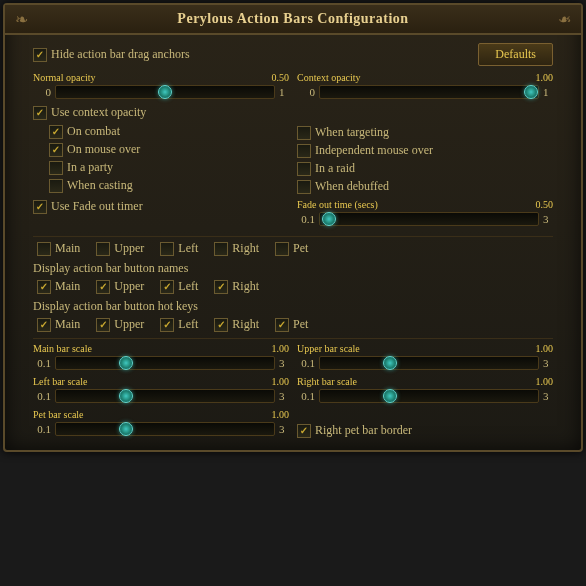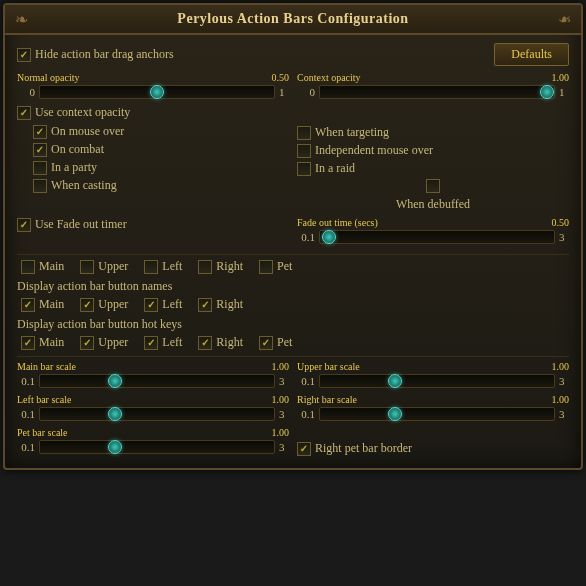--- a/index.html
+++ b/index.html
@@ -42,21 +42,21 @@
     .title-bar::after { right: 10px; transform: scaleX(-1); }
 
     .title-text {
       color: #e8d090;
       font-size: 14px;
       font-weight: bold;
       letter-spacing: 0.5px;
     }
 
     .content {
-      padding: 8px 12px;
+      padding: 8px 28px;
     }
 
     .two-col {
       display: flex;
       gap: 8px;
     }
 
     .col-left { flex: 1; }
     .col-right { flex: 1; }
 
@@ -229,25 +229,25 @@
 
     <div class="two-col">
       <div class="col-left">
         <div class="checkbox-item" style="margin-bottom:4px;">
           <div class="checkbox checked"></div>
           <span class="label">Use context opacity</span>
         </div>
         <div style="margin-left:16px;">
           <div class="checkbox-item" style="margin-bottom:3px;">
             <div class="checkbox checked"></div>
-            <span class="label">On mouse over</span>
+            <span class="label">On combat</span>
           </div>
           <div class="checkbox-item" style="margin-bottom:3px;">
             <div class="checkbox checked"></div>
-            <span class="label">On combat</span>
+            <span class="label">On mouse over</span>
           </div>
           <div class="checkbox-item" style="margin-bottom:3px;">
             <div class="checkbox"></div>
             <span class="label">In a party</span>
           </div>
           <div class="checkbox-item" style="margin-bottom:3px;">
             <div class="checkbox"></div>
             <span class="label">When casting</span>
           </div>
         </div>
@@ -258,21 +258,21 @@
           <span class="label">When targeting</span>
         </div>
         <div class="checkbox-item" style="margin-bottom:3px;">
           <div class="checkbox"></div>
           <span class="label">Independent mouse over</span>
         </div>
         <div class="checkbox-item" style="margin-bottom:3px;">
           <div class="checkbox"></div>
           <span class="label">In a raid</span>
         </div>
-        <div class="checkbox-item" style="margin-bottom:3px;flex-direction:column;">
+        <div class="checkbox-item" style="margin-bottom:3px;">
           <div class="checkbox"></div>
           <span class="label">When debuffed</span>
         </div>
       </div>
     </div>
 
     <div class="two-col" style="margin-top:2px;">
       <div class="col-left">
         <div class="checkbox-item">
           <div class="checkbox checked"></div>

